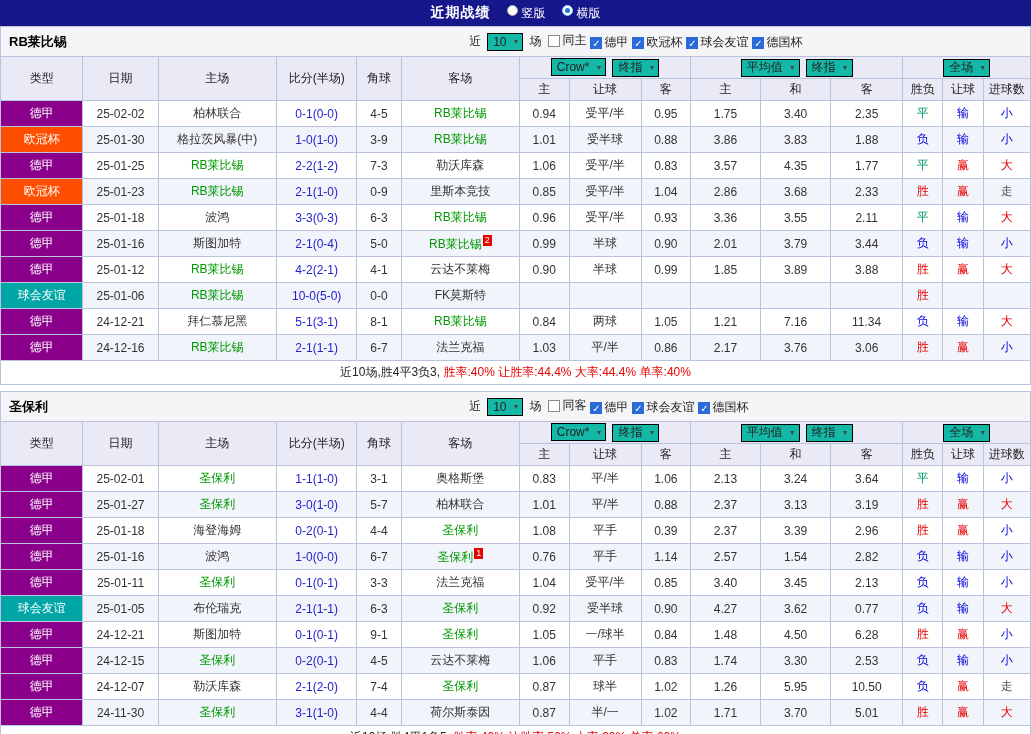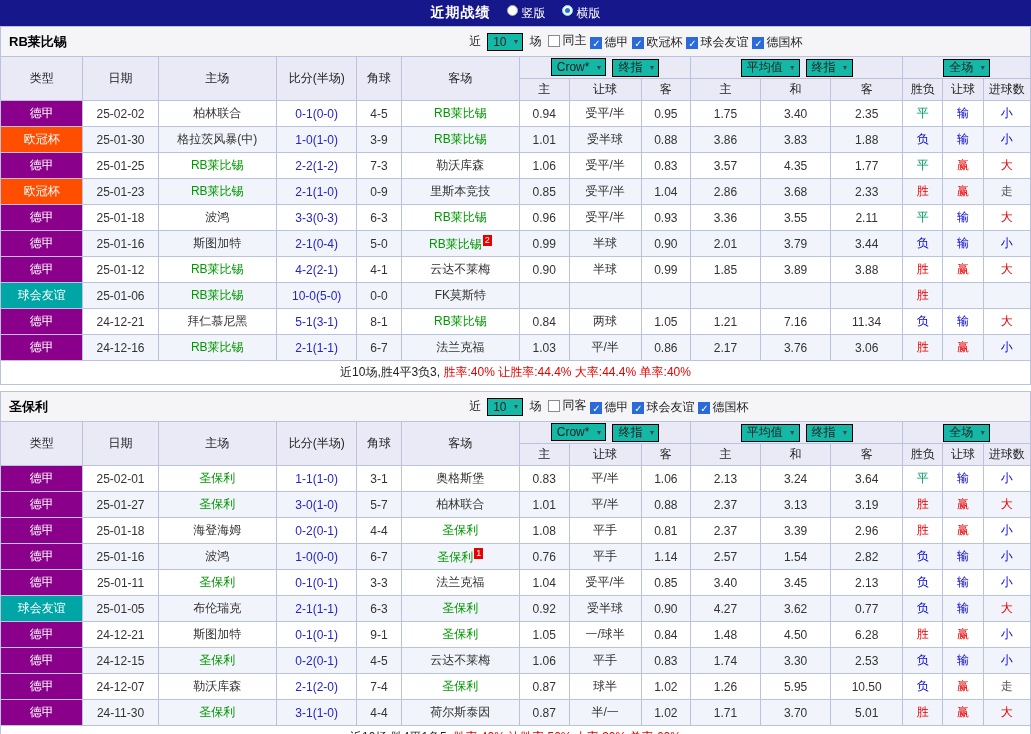--- a/index.html
+++ b/index.html
@@ -432,21 +432,21 @@
           </tr>
           <tr class="odd">
             <td class="lg" style="background:#8B008B">德甲</td>
             <td>25-01-18</td>
             <td class="team">海登海姆</td>
             <td class="score">0-2(0-1)</td>
             <td>4-4</td>
             <td class="team hl">圣保利</td>
             <td>1.08</td>
             <td>平手</td>
-            <td>0.81</td>
+            <td>0.39</td>
             <td>2.37</td>
             <td>3.39</td>
             <td>2.96</td>
             <td class="res win">胜</td>
             <td class="res win">赢</td>
             <td class="res lose">小</td>
           </tr>
           <tr class="even">
             <td class="lg" style="background:#8B008B">德甲</td>
             <td>25-01-16</td>

